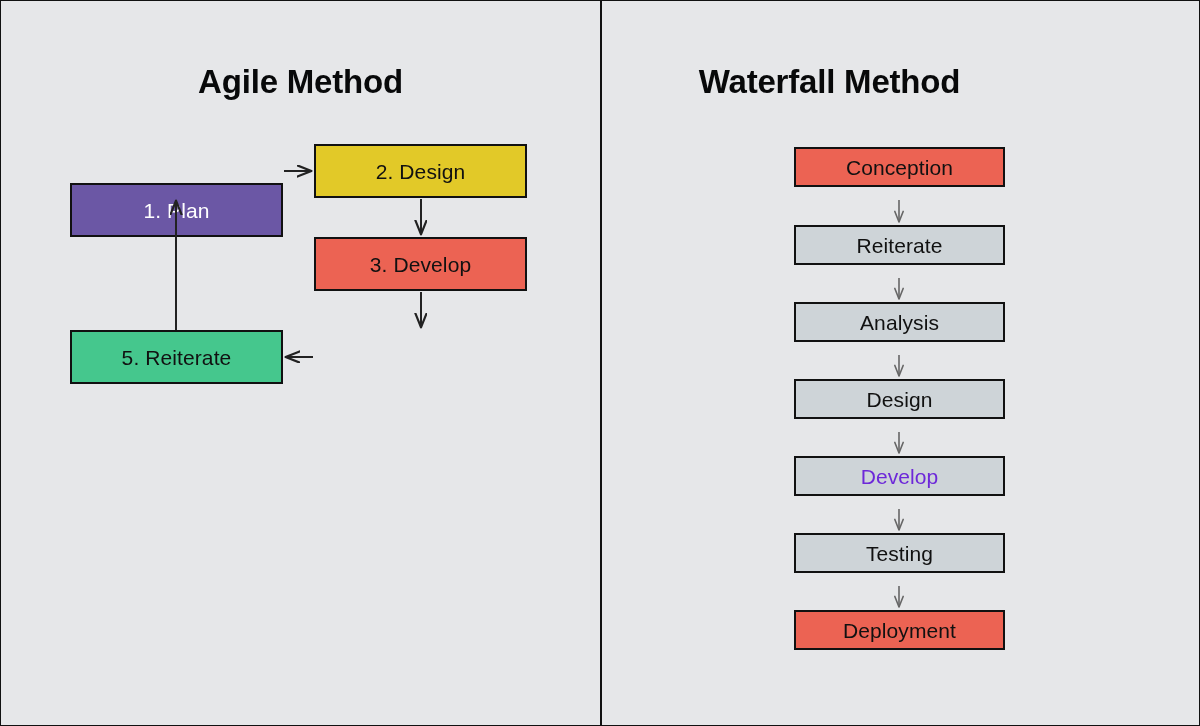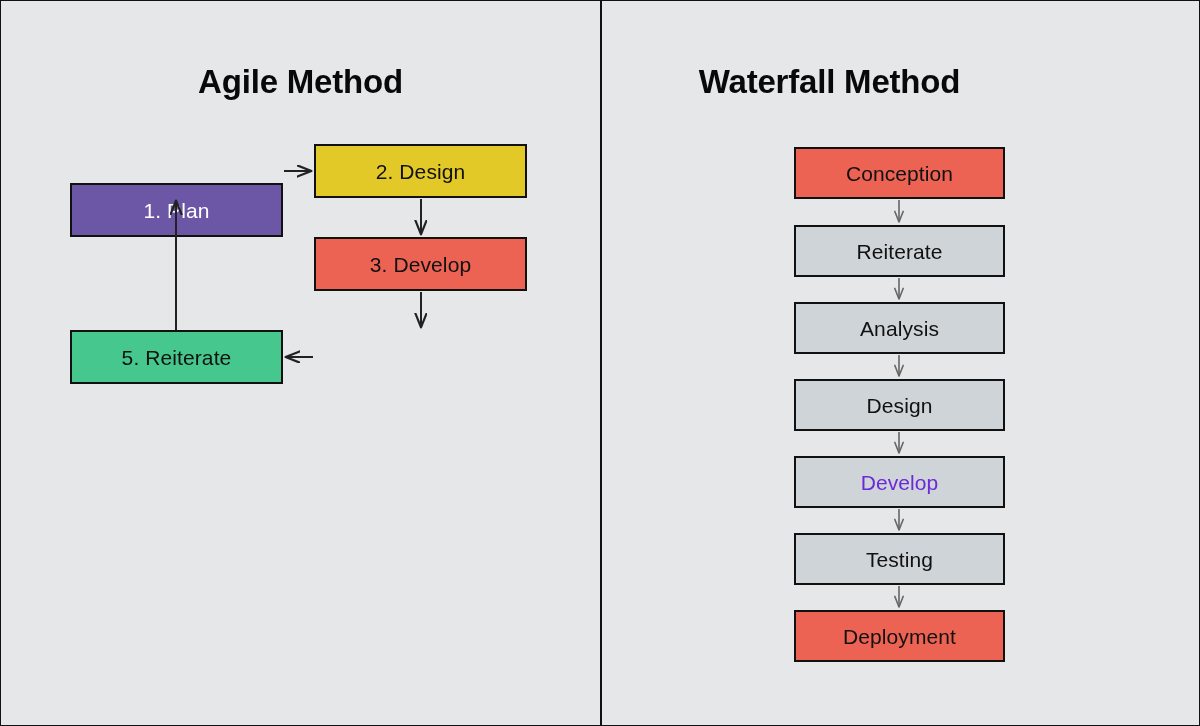--- a/index.html
+++ b/index.html
@@ -71,21 +71,21 @@
   .agile-node { width: 213px; height: 54px; }
   #agile-plan      { left: 69px;  top: 143px; }
   #agile-design    { left: 313px; top: 143px; }
   #agile-develop   { left: 313px; top: 236px; }
   #agile-test      { left: 313px; top: 329px; }
   #agile-reiterate { left: 69px;  top: 329px; }
 
   
   .wf-node {
     width: 211px;
-    height: 52px;
+    height: 40px;
     left: 793px;
   }
 
   
   .arrow-layer {
     position: absolute;
     left: 0;
     top: 0;
     width: 1200px;
     height: 726px;

